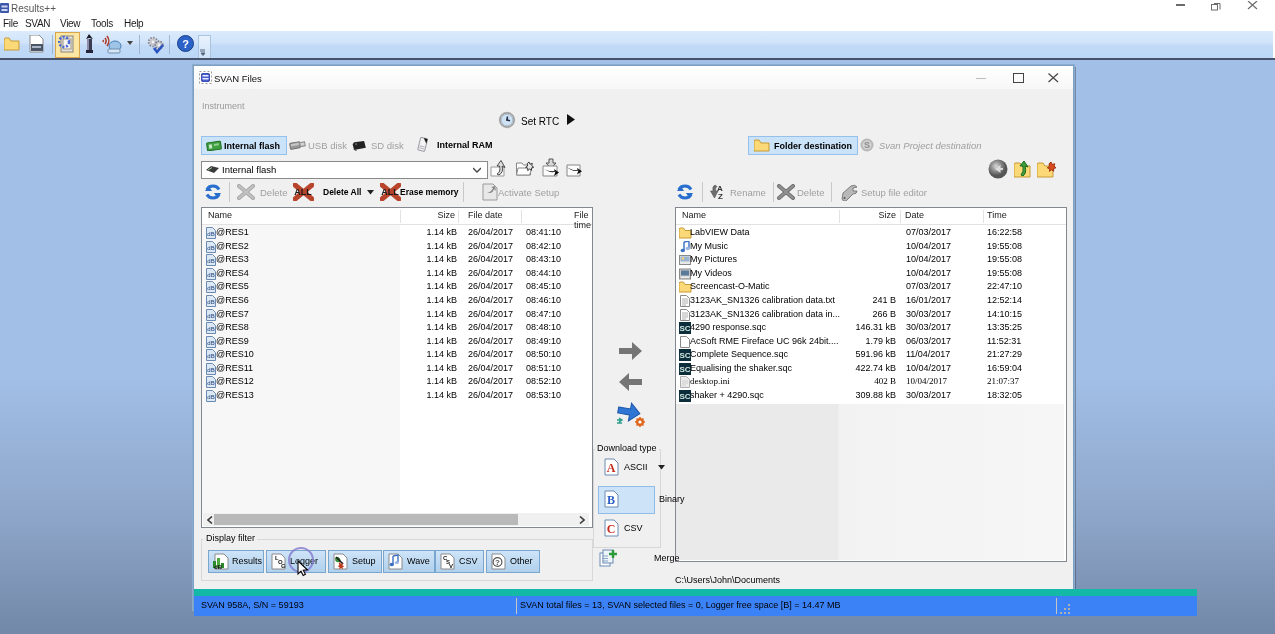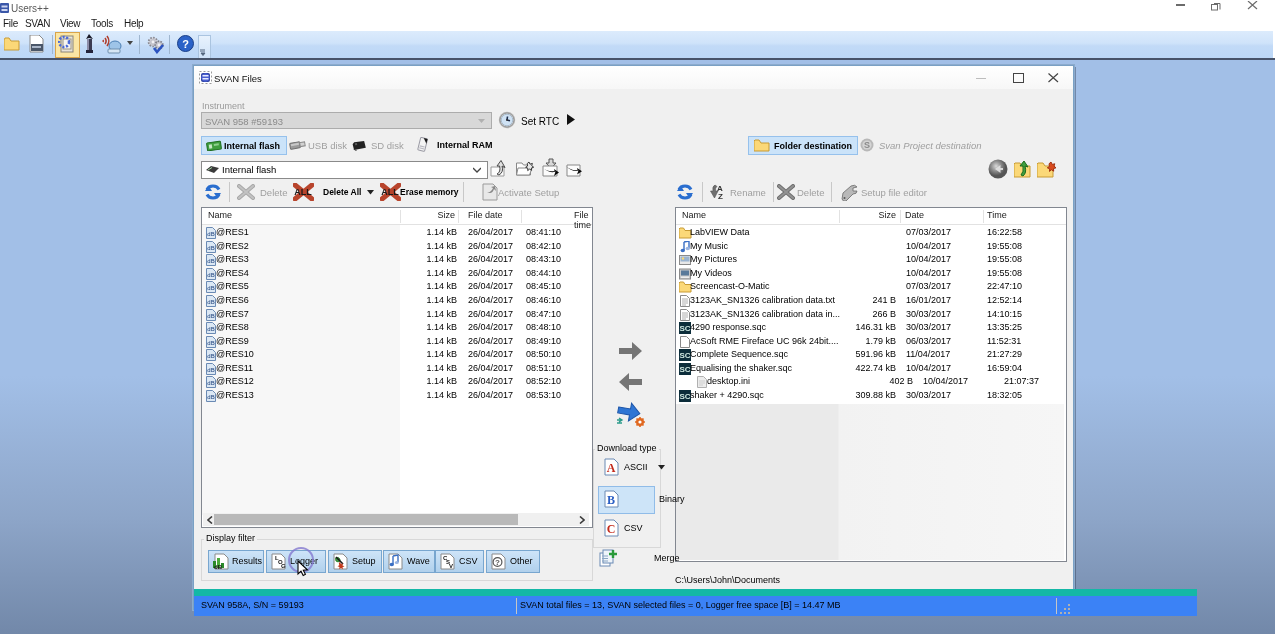--- a/index.html
+++ b/index.html
@@ -41,21 +41,21 @@
 .dlbtn{position:absolute;height:26px;font-size:9px;color:#000;}
 .statbar{position:absolute;font-size:9px;color:#000;}
 svg{display:block;}
 .icon{position:absolute;}
 </style>
 </head>
 <body>
 <div id="stage">
 
   <div id="titlebar" class="abs"></div>
-  <div id="apptitle" class="abs">Users++</div>
+  <div id="apptitle" class="abs">Results++</div>
   <div class="abs" style="left:0px;top:3px;width:10px;height:11px;">
     <svg width="10" height="11">
         <rect x="0" y="0" width="9" height="10" rx="1" fill="#3a57a8"></rect>
         <rect x="1.5" y="2.5" width="6" height="2" fill="#cdd6f0"></rect>
         <rect x="1.5" y="6" width="6" height="2" fill="#cdd6f0"></rect>
       </svg>
   </div>
 
   <div class="abs" style="left:1176px;top:4px;width:9px;height:2px;background:#6b6b6b;"></div>
   <svg class="abs" style="left:1211px;top:1px;" width="11" height="10">
@@ -145,26 +145,20 @@
         <rect x="3.5" y="7" width="6" height="1.5" fill="#e8ecff"></rect>
       </svg>
     <div id="dlgname" class="abs">SVAN Files</div>
     <div class="abs" style="left:782px;top:12px;width:10px;height:1px;background:#bdbdbd;"></div>
     <div class="abs" style="left:819px;top:7px;width:9px;height:8px;border:1px solid #444;"></div>
     <svg class="abs" style="left:854px;top:7px;" width="11" height="10">
         <path d="M0.5 0.5 L10 9 M10 0.5 L0.5 9" stroke="#444" stroke-width="1.2"></path>
       </svg>
 
     <div class="lab" style="left:8px;top:35px;">Instrument</div>
-    <div class="abs" style="left:7px;top:46px;width:291px;height:17px;background:#d8d8d8;border:1px solid #acacac;box-sizing:border-box;">
-      <div style="position:absolute;left:3px;top:3px;font-size:9.5px;color:#8b8b8b;">SVAN 958 #59193</div>
-      <svg style="position:absolute;right:5px;top:6px;" width="8" height="5">
-          <path d="M0 0 L7 0 L3.5 4 Z" fill="#b0b0b0"></path>
-        </svg>
-    </div>
 
     <svg class="icon" style="left:304px;top:45px;" width="18" height="18">
         <circle cx="9" cy="9" r="8.2" fill="#b8b8b8"></circle>
         <circle cx="9" cy="9" r="7" fill="#e4e4e4" stroke="#8f8f8f"></circle>
         <circle cx="9" cy="9" r="5.8" fill="#cfe2f4" stroke="#9ab0c4" stroke-width="0.8"></circle>
         <path d="M9 9 L9.5 5.5 M9 9 L12 9.8" stroke="#1a2a4a" stroke-width="1.6" fill="none"></path>
         <circle cx="9" cy="9" r="1" fill="#333"></circle>
       </svg>
     <div class="blab" style="left:327px;top:50px;font-size:10px;">Set RTC</div>
     <svg class="icon" style="left:373px;top:48px;" width="9" height="12">
@@ -610,21 +604,21 @@
           <div class="row" style="left:0;top:154.8px;width:388px;">
             <svg class="icon" style="left:3px;top:0px;" width="12" height="12">
               <rect x="0" y="0" width="12" height="12" fill="#0c2d3a"></rect>
               <text x="6" y="9" font-size="8" font-weight="bold" fill="#cfe8e0" text-anchor="middle" font-family="Liberation Sans">SC</text>
             </svg>
             <span class="cell" style="left:14px;width:150px;overflow:hidden;white-space:nowrap;display:inline-block;">Equalising the shaker.sqc</span>
             <span class="cell r" style="left:160px;width:60px;">422.74 kB</span>
             <span class="cell" style="left:230px;">10/04/2017</span>
             <span class="cell" style="left:311px;">16:59:04</span>
           </div>
-          <div class="row" style="left:17px;top:168.4px;width:388px;">
+          <div class="row" style="left:0;top:168.4px;width:388px;font-family:Liberation Serif, serif;">
             <svg class="icon" style="left:4px;top:0px;" width="10" height="12">
               <path d="M0.5 0.5 h6 l3 3 v8 h-9 z" fill="#ececec" stroke="#b0b0b0"></path>
               <path d="M2 5 h6 M2 7 h6 M2 9 h4" stroke="#c8c8c8" stroke-width="0.8"></path>
             </svg>
             <span class="cell" style="left:14px;width:150px;overflow:hidden;white-space:nowrap;display:inline-block;">desktop.ini</span>
             <span class="cell r" style="left:160px;width:60px;">402 B</span>
             <span class="cell" style="left:230px;">10/04/2017</span>
             <span class="cell" style="left:311px;">21:07:37</span>
           </div>
           <div class="row" style="left:0;top:182.0px;width:388px;">

